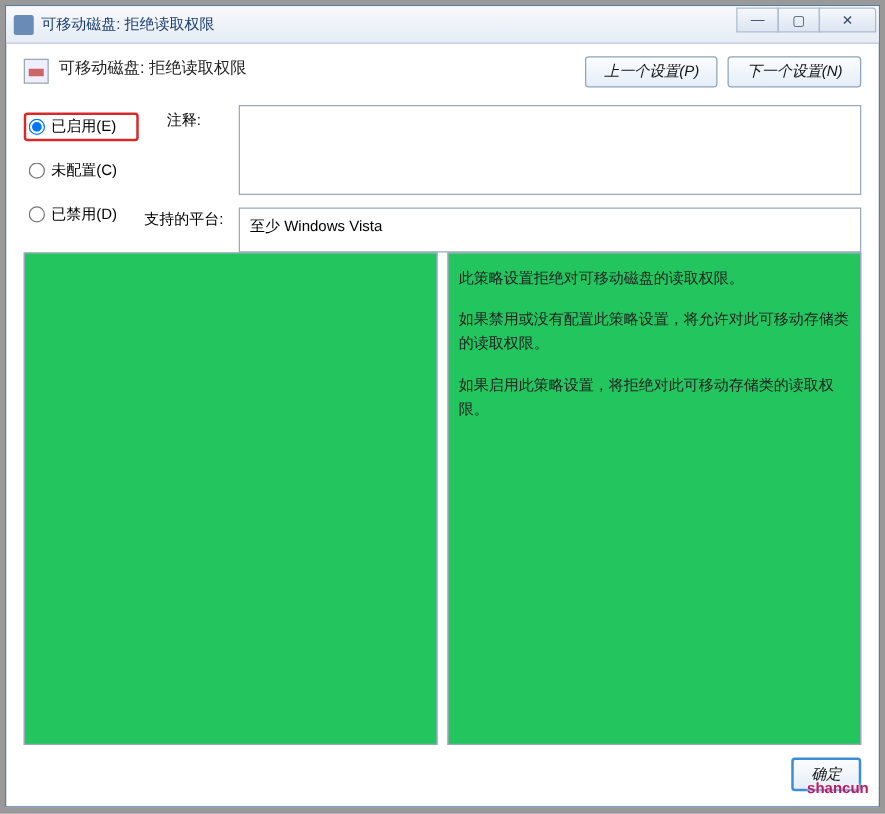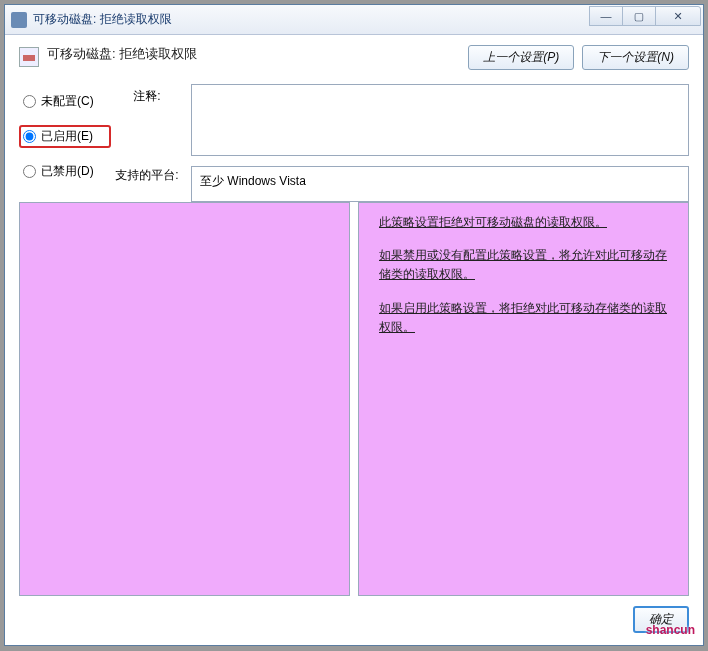--- a/index.html
+++ b/index.html
@@ -29,21 +29,21 @@
 .radio.hl { border: 2px solid #d62a2a; border-radius: 3px; padding: 1px 2px; }
 .labels { width: 80px; flex-shrink: 0; text-align: center; padding-right: 8px; }
 .lbl1 { margin-top: 4px; margin-bottom: 62px; }
 .fields { flex: 1; display: flex; flex-direction: column; }
 .ta { width: 100%; height: 72px; border: 1px solid #9aa9bd; padding: 4px; resize: none; overflow-y: scroll; background: #fff; }
 .platbox { margin-top: 10px; border: 1px solid #9aa9bd; height: 36px; padding: 6px 8px; background: #fff; overflow-y: scroll; }
 
 .seclbls { display: flex; margin-top: 22px; margin-bottom: 4px; }
 .seclbls .s1 { width: 310px; }
 .panels { display: flex; gap: 8px; flex: 1; }
-.panel { flex: 1; border: 1px solid #9aa9bd; background: #f0abfc; overflow-y: scroll; padding: 10px 20px; font-size: 12px; line-height: 1.6; color: #222; text-decoration: underline; }
+.panel { flex: 1; border: 1px solid #9aa9bd; background: #22c55e; overflow-y: scroll; padding: 10px 8px; font-size: 12px; line-height: 1.6; color: #222; }
 .panel p { margin-bottom: 14px; }
 
 .footer { display: flex; justify-content: flex-end; padding-top: 10px; gap: 8px; }
 .okbtn { border: 2px solid #3d8cd8; }
 
 .watermark { position: absolute; right: 8px; bottom: 6px; font-size: 18px; font-weight: bold; color: #be185d; text-shadow: 0 0 3px #fff; pointer-events: none; }
 </style>
 </head>
 <body>
 
@@ -64,27 +64,27 @@
       <div class="hicon"></div>
       <div class="htitle">可移动磁盘: 拒绝读取权限</div>
       <div class="navbtns">
         <button class="btn">上一个设置(P)</button>
         <button class="btn">下一个设置(N)</button>
       </div>
     </div>
 
     <div class="cfgrow">
       <div class="radios">
+        <label class="radio hl">
+          <input type="radio" name="st" checked="" style="">
+          <span>已启用(E)</span>
+        </label>
         <label class="radio">
           <input type="radio" name="st" style="">
           <span>未配置(C)</span>
-        </label>
-        <label class="radio hl">
-          <input type="radio" name="st" checked="" style="">
-          <span>已启用(E)</span>
         </label>
         <label class="radio">
           <input type="radio" name="st" style="">
           <span>已禁用(D)</span>
         </label>
       </div>
       <div class="labels">
         <div class="lbl1">注释:</div>
         <div>支持的平台:</div>
       </div>

